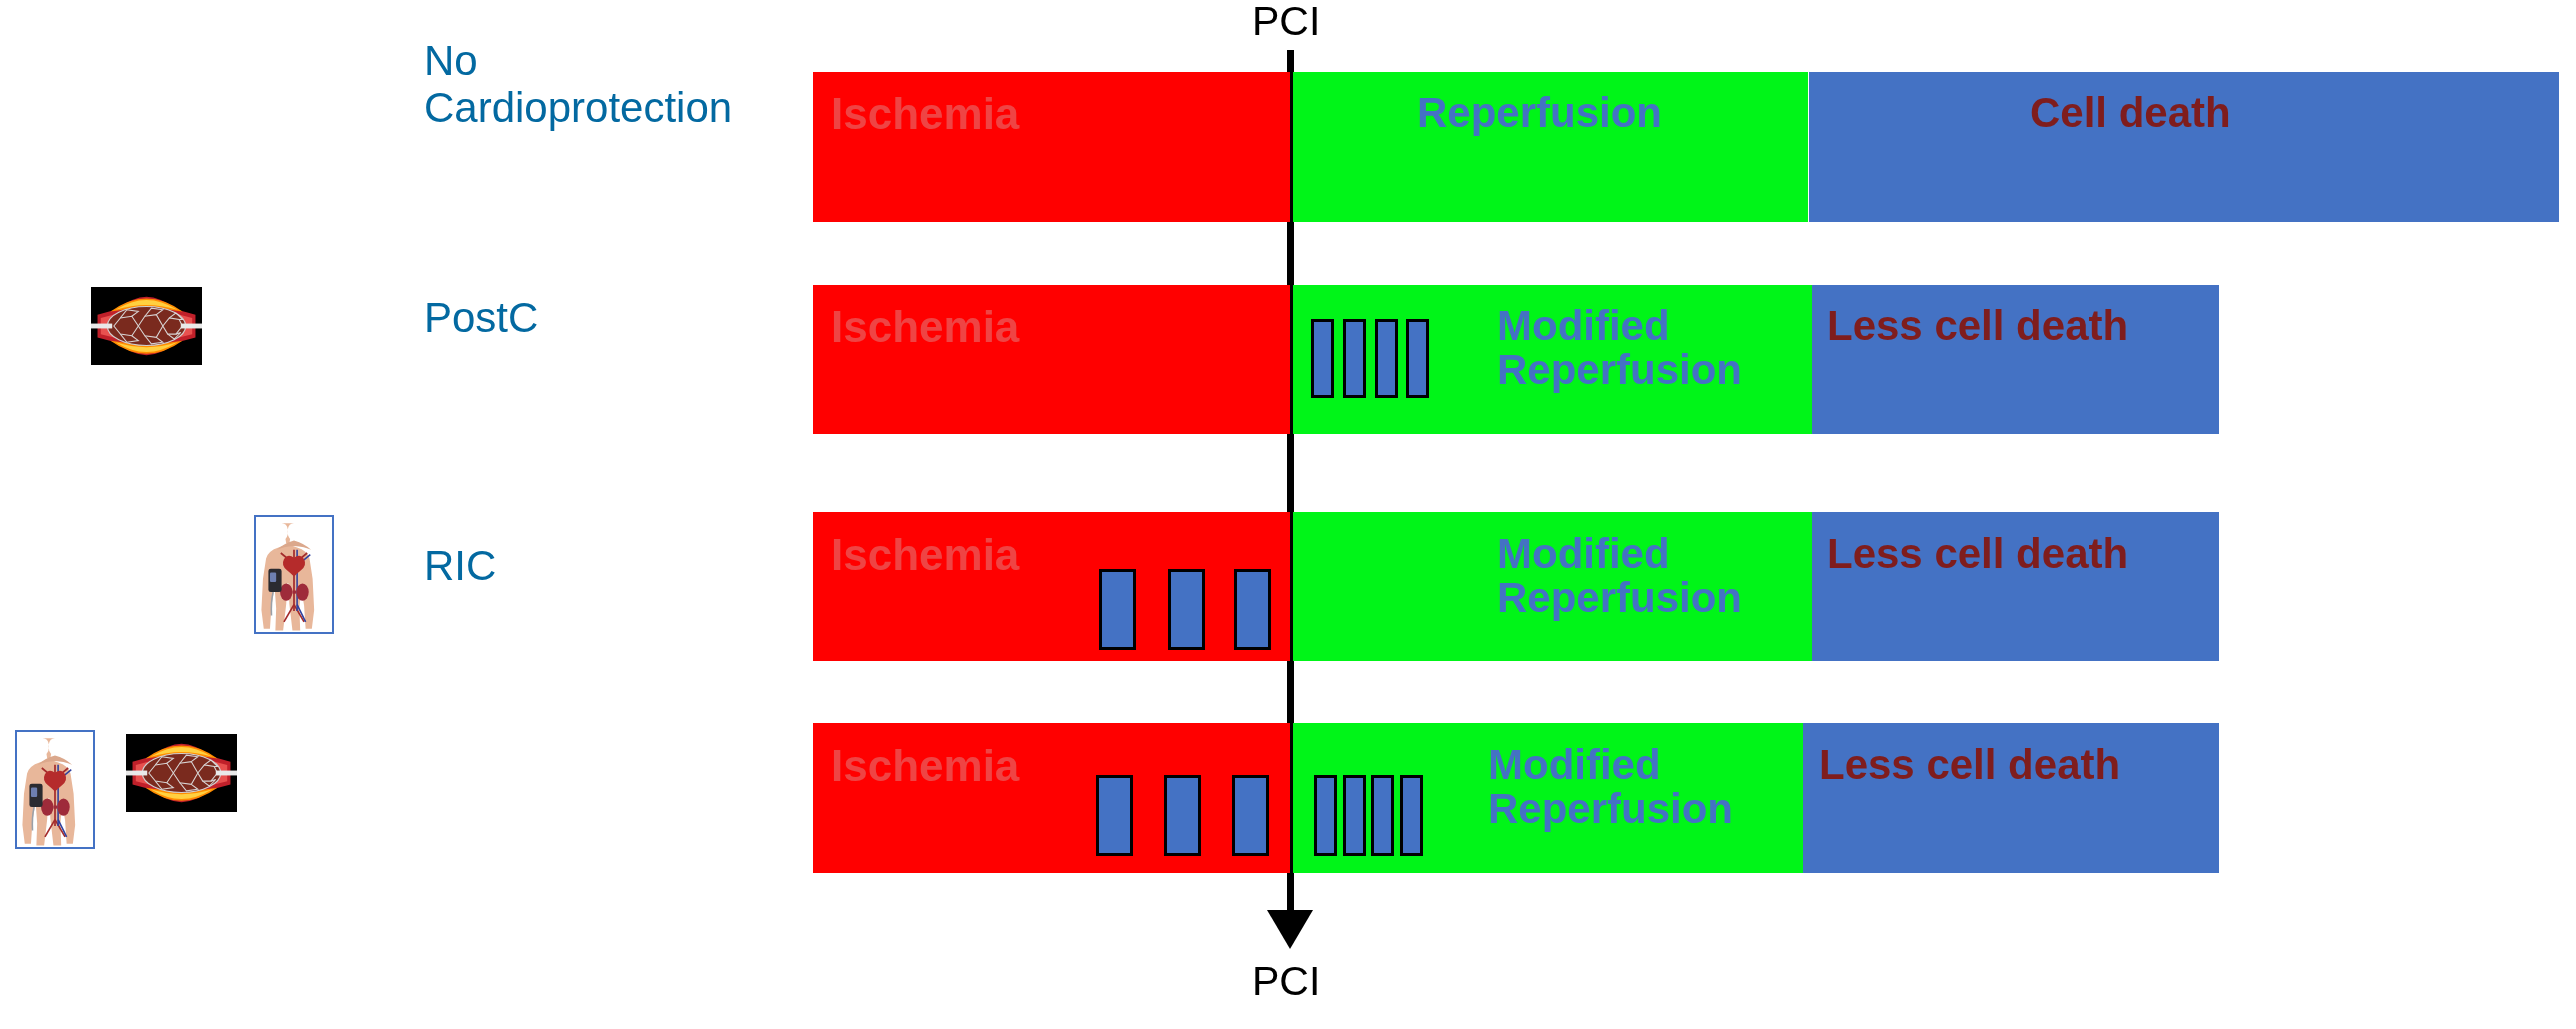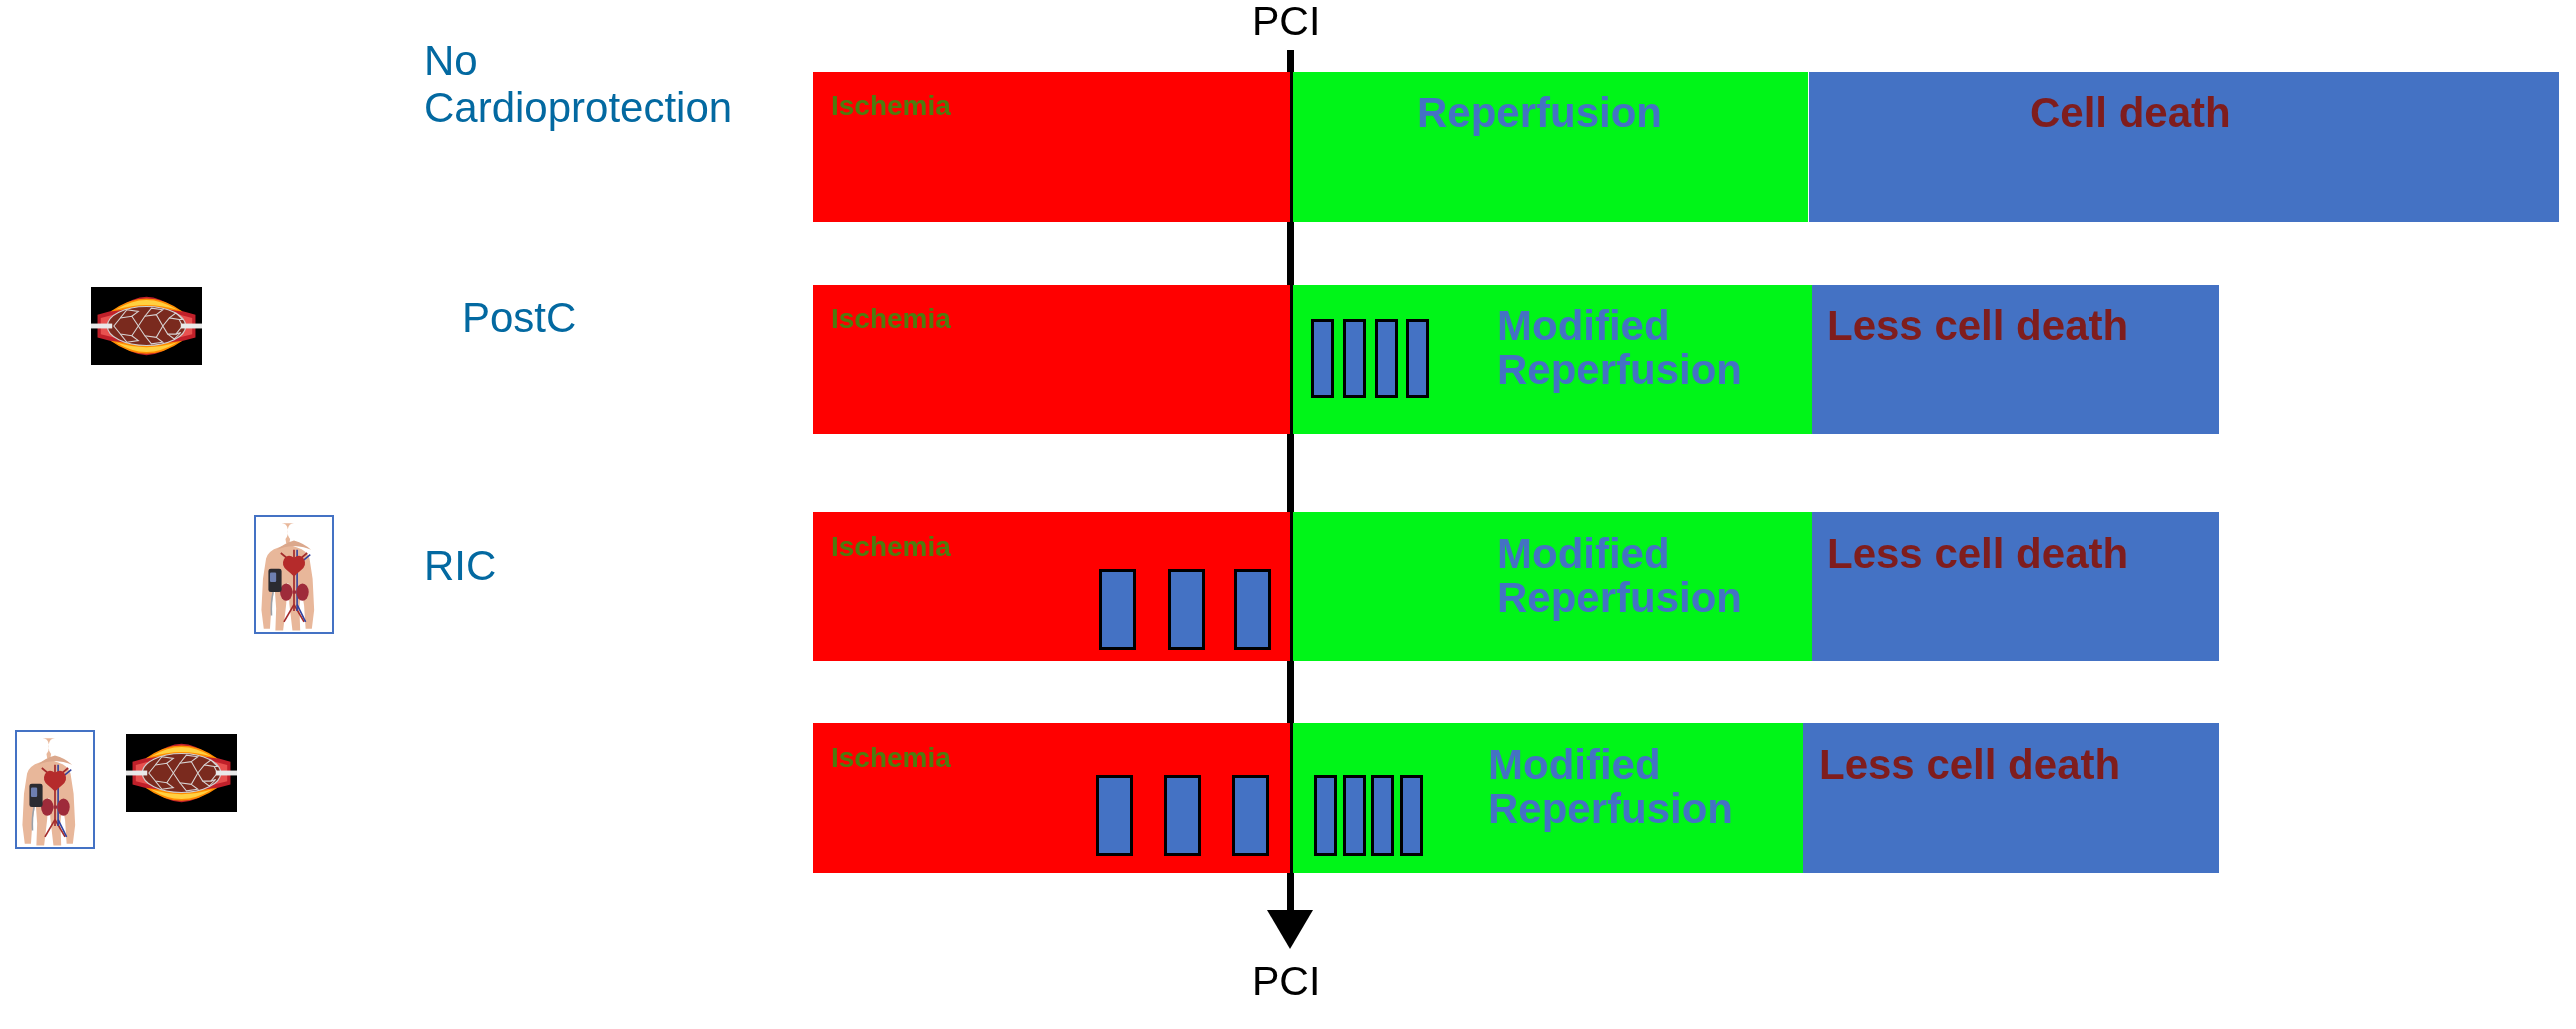--- a/index.html
+++ b/index.html
@@ -48,21 +48,21 @@
   
   .band{position:absolute;box-sizing:border-box;}
   .band-ischemia{background:#FF0000;}
   .band-reperfusion{background:#00F518;}
   .band-celldeath{background:#4472C4;}
 
   .band-text{
     position:absolute;font-weight:bold;white-space:pre-line;
     line-height:1.05;
   }
-  .txt-isch{font-size:28px;color:#4d7c0f;}
+  .txt-isch{font-size:44px;color:#ef4444;}
   .txt-rep{font-size:42px;color:#4472C4;}
   .txt-death{font-size:42px;color:#7f1d1d;}
 
   
   .cyc{
     position:absolute;background:#4472C4;border:3.3px solid #000;
     box-sizing:border-box;
   }
 </style>
 </head>
@@ -104,21 +104,21 @@
         <path d="M66 36 L74 26 L88 28 L80 34"></path>
         <path d="M96 38 L104 32 L112 40 L108 40"></path>
         <path d="M36 58 L44 68 L58 66 L50 60"></path>
         <path d="M66 60 L74 70 L88 68 L80 62"></path>
         <path d="M94 58 L102 64 L110 56 L104 58"></path>
       </g>
       <rect x="0" y="45" width="26" height="6" fill="#e9e9e9"></rect>
       <rect x="110" y="45" width="26" height="6" fill="#e9e9e9"></rect>
     </svg>
   </div>
-  <div class="row-label" style="left:424px;top:294px;margin-left:38px;">PostC</div>
+  <div class="row-label" style="left:424px;top:294px;">PostC</div>
 
   <div class="band band-ischemia" style="left:813px;top:285px;width:477px;height:149px;"></div>
   <div class="band band-reperfusion" style="left:1293px;top:285px;width:519px;height:149px;"></div>
   <div class="band band-celldeath" style="left:1812px;top:285px;width:407px;height:149px;"></div>
 
   <div class="band-text txt-isch" style="left:831px;top:304px;">Ischemia</div>
   <div class="band-text txt-rep" style="left:1497px;top:304px;">Modified
 Reperfusion</div>
   <div class="band-text txt-death" style="left:1827px;top:304px;">Less cell death</div>
 

